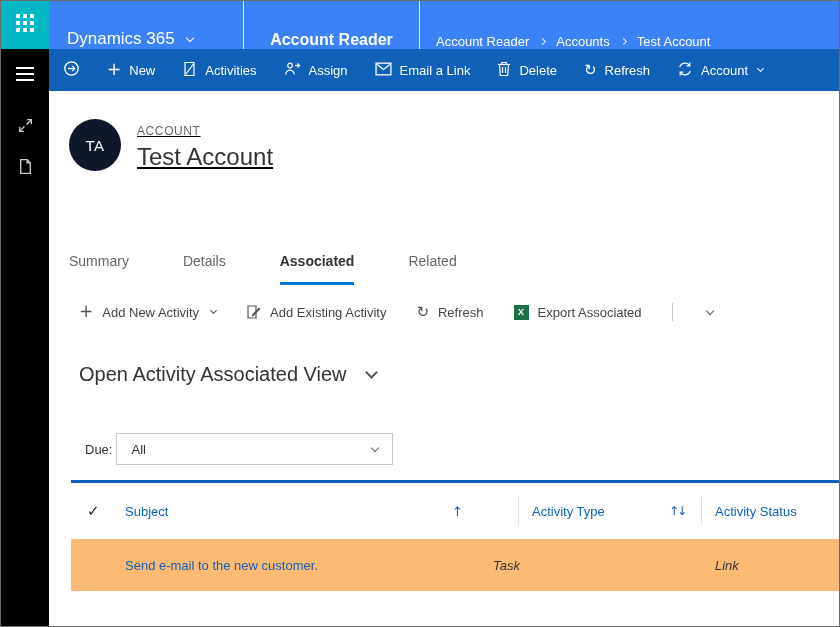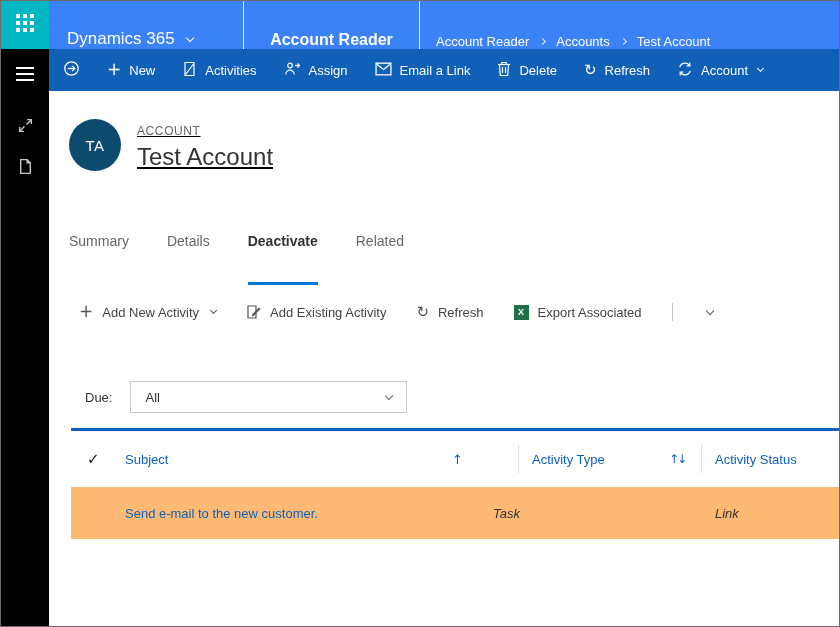--- a/index.html
+++ b/index.html
@@ -38,28 +38,28 @@
   .commandbar { height:42px; flex:0 0 42px; background:#1160B7; color:#fff; display:flex;
                 align-items:center; padding-left:14px; gap:27px; font-size:13px; white-space:nowrap; overflow:hidden; }
   .cmd-item { display:flex; align-items:center; gap:8px; cursor:pointer; }
   .glyph { font-family:"DejaVu Sans",sans-serif; }
   .cmd-plus { font-size:17px; line-height:1; margin-top:-2px; }
   .cmd-refresh { font-size:15px; line-height:1; }
   .cmd-item .chev { width:5px; height:5px; margin-left:2px; }
 
   
   .record-header { height:142px; flex:0 0 142px; padding:28px 0 0 20px; display:flex; gap:16px; }
-  .avatar { width:52px; height:52px; border-radius:50%; background:#0c4a6e; color:#fff; font-size:15px;
+  .avatar { width:52px; height:52px; border-radius:50%; background:#0f172a; color:#fff; font-size:15px;
             display:flex; align-items:center; justify-content:center; letter-spacing:.5px; }
   .rec-meta { padding-top:5px;text-decoration:underline; }
   .entity-label { font-size:12px; color:#666; letter-spacing:.6px; margin-bottom:5px; }
   .rec-title { font-size:24px; color:#333; font-weight:400; }
 
   
-  .tabs { height:52px; flex:0 0 52px; padding-left:20px; display:flex; gap:38px; }
+  .tabs { height:52px; flex:0 0 52px; padding-left:20px; display:flex; gap:54px; align-items:flex-end; }
   .tab { font-size:14px; color:#666; padding-bottom:13px; border-bottom:3px solid transparent; cursor:pointer; }
   .tab.active { color:#333; font-weight:700; border-bottom-color:#0078D4; }
 
   
   .acttoolbar { height:54px; flex:0 0 54px; padding-left:30px; display:flex; align-items:center;
                 gap:30px; font-size:13px; color:#444; }
   .tb-item { display:flex; align-items:center; gap:9px; cursor:pointer; color:#444; }
   .tb-item .ic { color:#555; display:flex; align-items:center; }
   .tb-plus { font-size:17px; color:#555; line-height:1; margin-top:-2px; }
   .tb-refresh { font-size:15px; color:#555; line-height:1; }
@@ -68,21 +68,21 @@
   .tb-overflow { color:#555; cursor:pointer; display:flex; align-items:center; padding:4px; }
   .xl-icon { width:15px; height:15px; background:#1E7145; color:#fff; font-size:9px; font-weight:700;
              display:flex; align-items:center; justify-content:center; }
 
   
   .view-selector { margin:18px 0 0 30px; height:34px; flex:0 0 auto; display:flex; align-items:center;
                    gap:20px; font-size:20px; color:#333; cursor:pointer; }
   .view-selector .chev { width:9px; height:9px; border-width:2px; color:#555; margin-top:-4px; }
 
   
-  .due-row { margin:42px 0 0 36px; display:flex; align-items:center; flex:0 0 auto;gap:14px; }
+  .due-row { margin:42px 0 0 36px; display:flex; align-items:center; flex:0 0 auto; }
   .due-label { font-size:13px; color:#333; margin-right:4px; }
   .due-select { width:277px; height:32px; border:1px solid #c8c8c8; background:#fff; display:flex;
                 align-items:center; padding:1px 14px; font-size:13px; color:#333; cursor:pointer; }
   .due-select .chev { margin-left:auto; color:#666; }
 
   
   .grid { margin:15px 0 0 22px; border-top:3px solid #1160B7; flex:0 0 auto; }
   .g-row { display:grid; grid-template-columns:54px 354px 222px 1fr; align-items:center; }
   .g-head { height:56px; background:#fff; }
   .g-data { height:52px; background:#fdba74; font-size:13px; color:#333; }
@@ -243,21 +243,21 @@
         <div class="avatar">TA</div>
         <div class="rec-meta">
           <div class="entity-label">ACCOUNT</div>
           <div class="rec-title">Test Account</div>
         </div>
       </div>
 
       <div class="tabs">
         <div class="tab">Summary</div>
         <div class="tab">Details</div>
-        <div class="tab active">Deactivate</div>
+        <div class="tab active">Associated</div>
         <div class="tab">Related</div>
       </div>
 
       <div class="acttoolbar">
         <div class="tb-item">
           <span class="glyph tb-plus">+</span>
           <span>Add New Activity</span>
           <span class="chev chev-down"></span>
         </div>
         <div class="tb-item">
@@ -276,20 +276,24 @@
         <div class="tb-item">
           <span class="xl-icon">X</span>
           <span>Export Associated</span>
         </div>
         <div class="tb-divider"></div>
         <div class="tb-overflow">
           <span class="chev chev-down"></span>
         </div>
       </div>
 
+      <div class="view-selector">
+        <span>Open Activity Associated View</span>
+        <span class="chev chev-down"></span>
+      </div>
 
       <div class="due-row">
         <span class="due-label">Due:</span>
         <div class="due-select">
           <span>All</span>
           <span class="chev chev-down"></span>
         </div>
       </div>
 
       <div class="grid">

